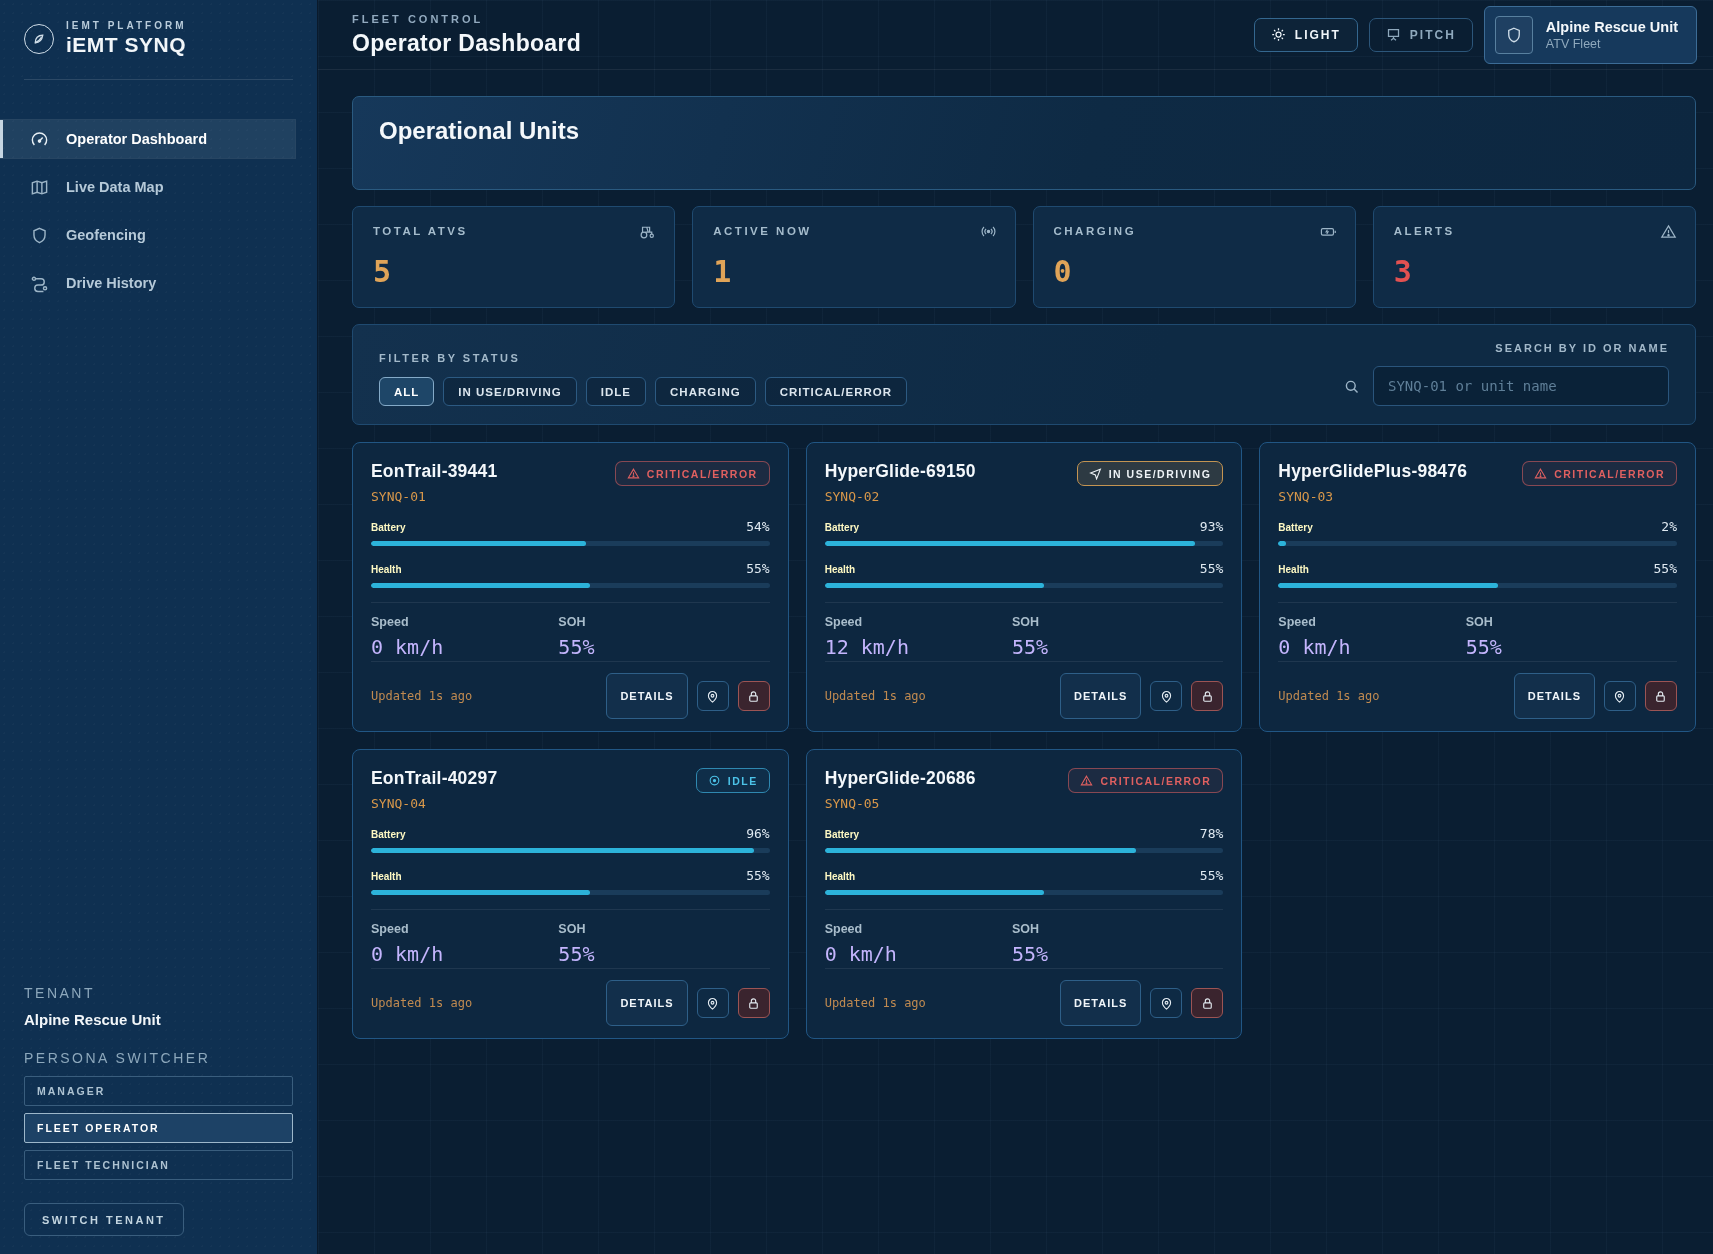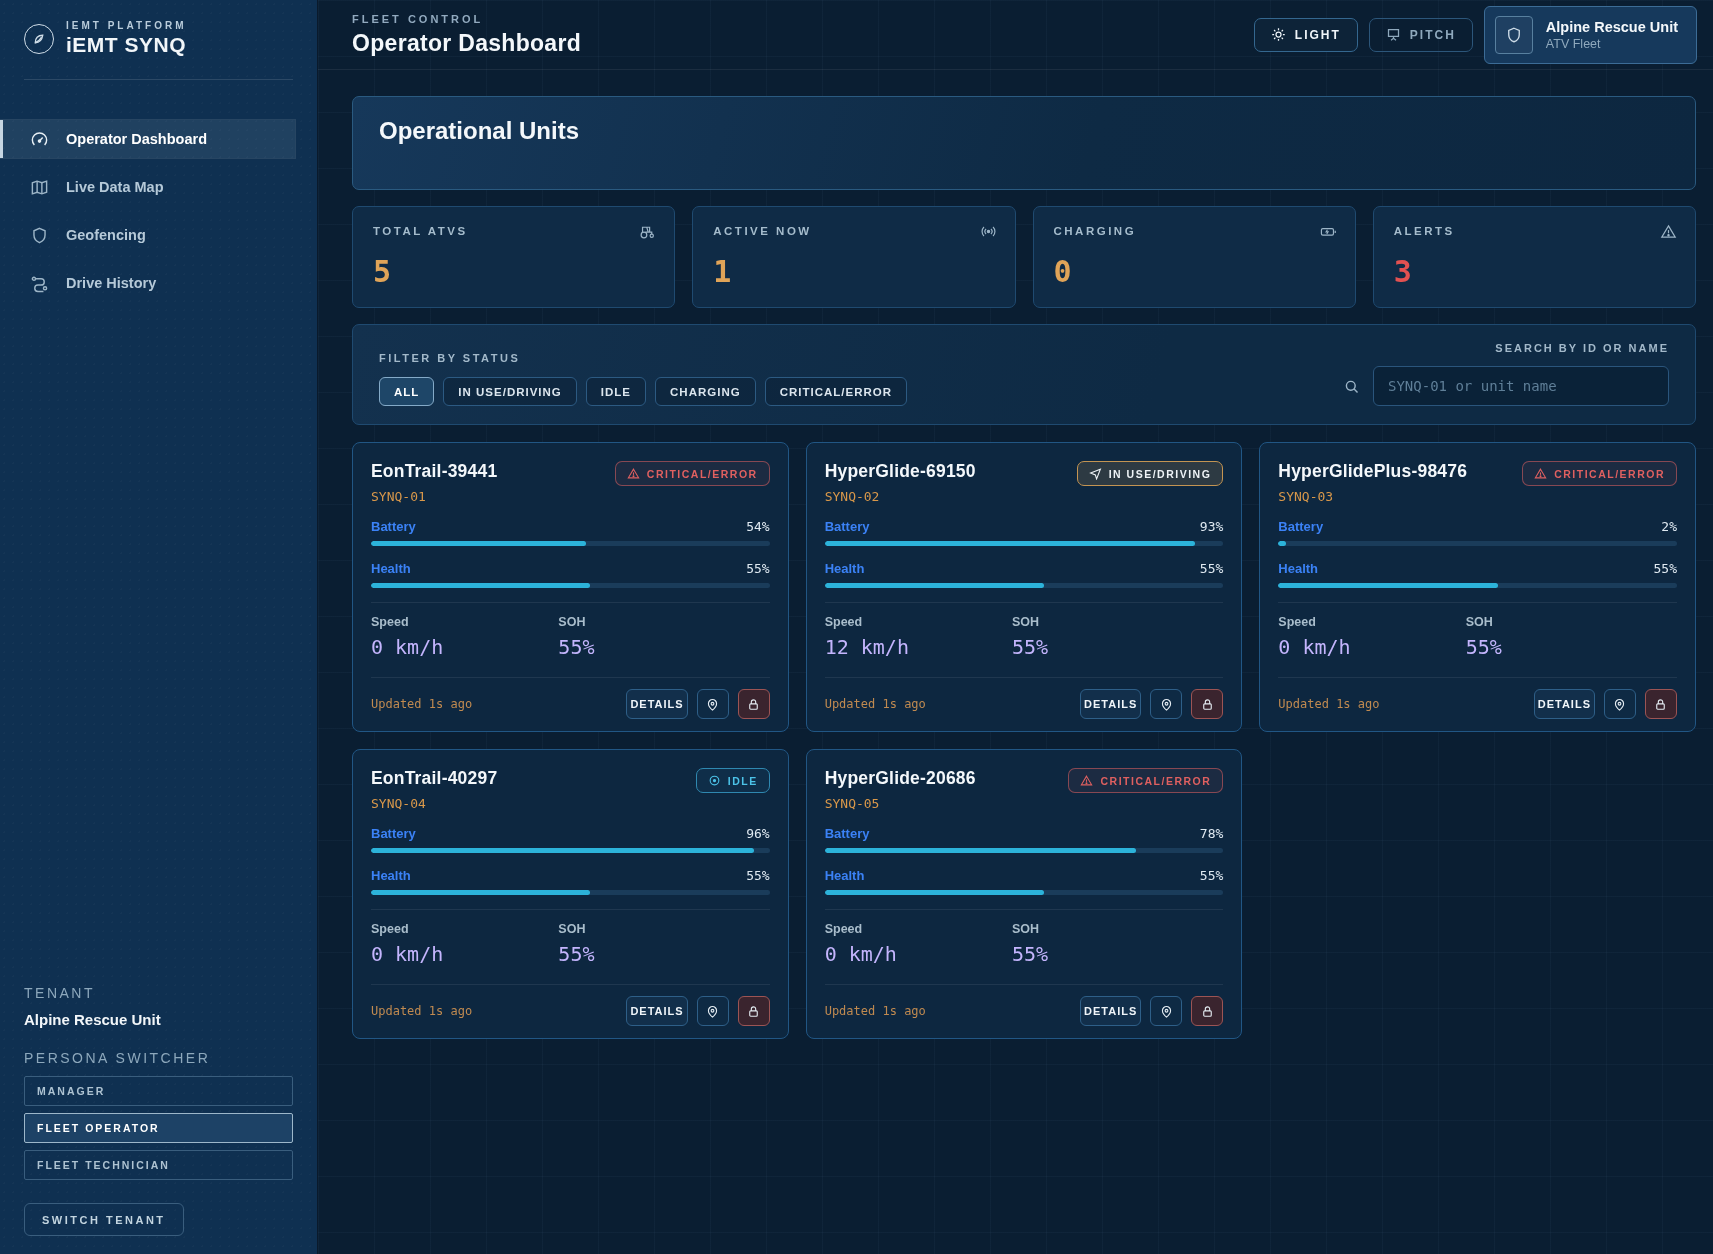--- a/index.html
+++ b/index.html
@@ -158,36 +158,36 @@
   .badge svg { display:none; }
   .badge-critical { color:#e06060; border:1px solid rgba(224,96,96,0.55); background:rgba(224,96,96,0.07); }
   .badge-critical .ico-critical { display:block; }
   .badge-driving { color:#eef3f7; border:1px solid #c39452; background:rgba(195,148,82,0.18); }
   .badge-driving .ico-driving { display:block; }
   .badge-idle { color:#4cc3e8; border:1px solid #2f88b0; background:rgba(47,136,176,0.08); }
   .badge-idle .ico-idle { display:block; }
 
   .meter { margin-top:15px; }
   .meter-row { display:flex; justify-content:space-between; align-items:baseline; margin-bottom:7px; }
-  .meter-label { font-size:13px; color:#3b82f6; font-weight:bold;text-align:right; }
+  .meter-label { font-size:10px; color:#fef9c3; font-weight:bold;text-align:right; }
   .meter-pct { font-family:"DejaVu Sans Mono", monospace; font-size:13px; color:#dfe9f1; }
   .meter-track { height:5px; background:#1a3c5a; border-radius:3px; overflow:hidden; }
   .meter-fill { height:100%; background:#2cb3da; border-radius:3px; }
 
   .uc-div { height:1px; background:rgba(255,255,255,0.08); margin:14px 0 12px 0; }
   .uc-kpis { display:flex; }
   .uc-kpi { width:47%; }
   .kpi-label { font-size:12.5px; color:#a9bdcb; font-weight:bold; margin-bottom:6px; }
   .kpi-value { font-family:"DejaVu Sans Mono", monospace; font-size:20px; color:#c4b5fd; }
 
   .uc-footer { margin-top:auto; display:flex; align-items:center; border-top:1px solid rgba(255,255,255,0.08); padding-top:11px; }
   .uc-updated { font-family:"DejaVu Sans Mono", monospace; font-size:12px; color:#c08a50; }
   .uc-actions { margin-left:auto; display:flex; gap:9px; align-items:center; }
   .details-btn {
-    height:30px; padding:0 3px; background:#122f4b; border:1px solid #2e5f88; border-radius:6px;
+    height:46px; padding:0 13px; background:#122f4b; border:1px solid #2e5f88; border-radius:6px;
     color:#f0f5f9; font-size:11px; font-weight:bold; letter-spacing:1px; font-family:inherit; cursor:pointer;
   }
   .ico-btn {
     width:32px; height:30px; border-radius:6px; background:rgba(18,47,75,0.4);
     border:1px solid #2e5f88; color:#e4ecf2;
     display:flex; align-items:center; justify-content:center; cursor:pointer;
   }
   .ico-btn.lock { background:#3a242e; border:1px solid #9c5454; }
 </style>
 </head>

